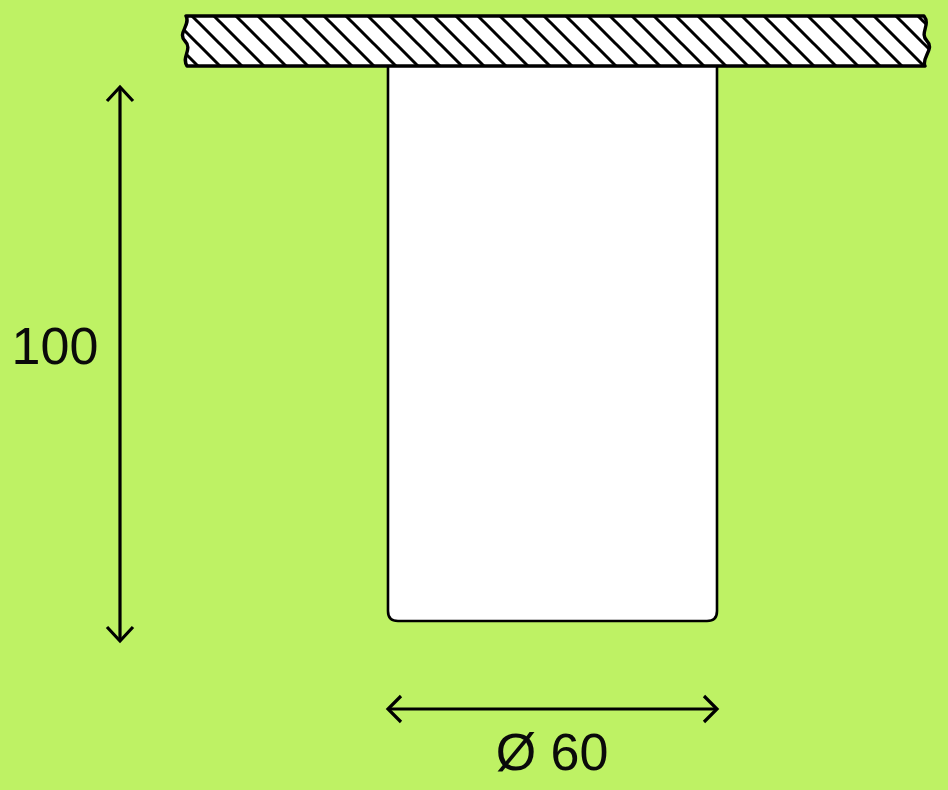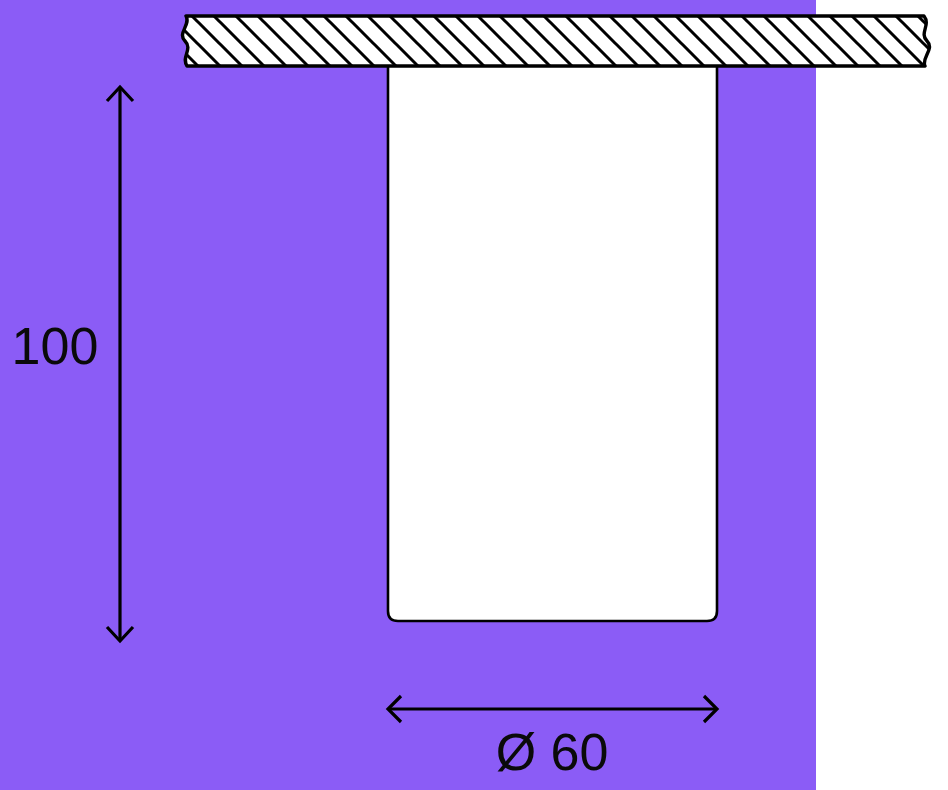--- a/index.html
+++ b/index.html
@@ -8,23 +8,23 @@
   }
   body {
     width: 948px;
     height: 790px;
     background: #ffffff;
     overflow: hidden;
     font-family: "Liberation Sans", "DejaVu Sans", sans-serif;
   }
   .canvas {
     position: relative;
-    width: 816px;
+    width: 948px;
     height: 790px;
-    background: #8b5cf6;
+    background: #bef264;
   }
   svg {
     display: block;
   }
   text {
     font-family: "Liberation Sans", "DejaVu Sans", sans-serif;
     font-weight: 500;
     fill: #0a0a0a;
   }
 </style>

